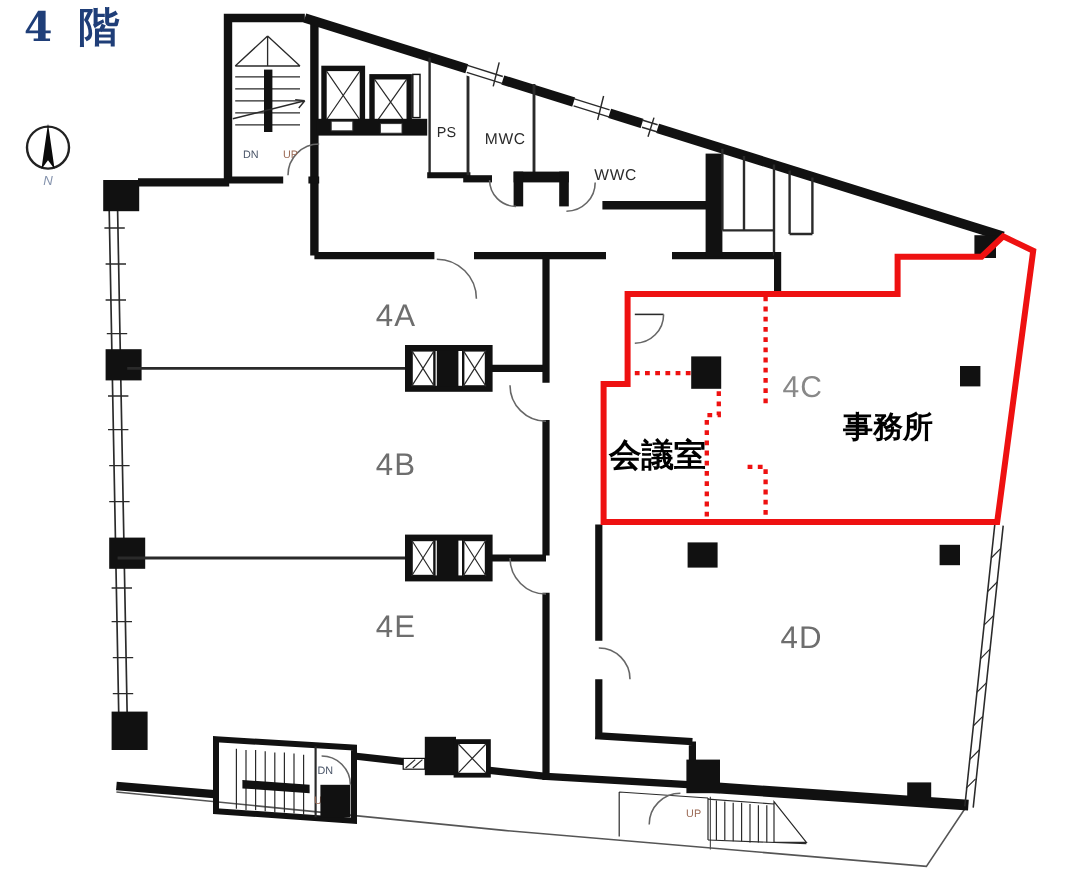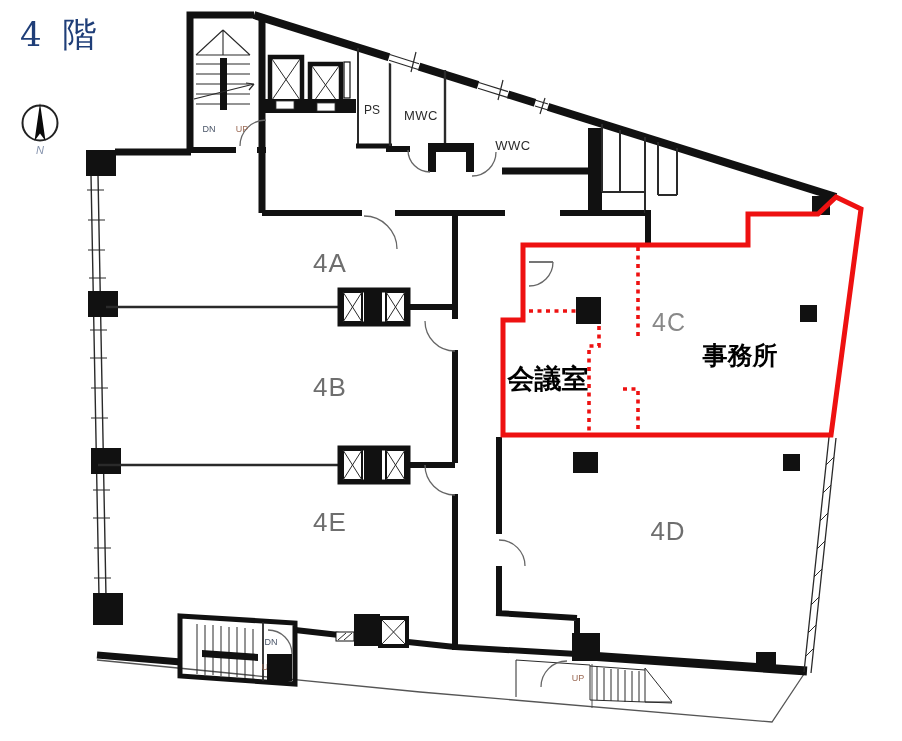--- a/index.html
+++ b/index.html
@@ -1,20 +1,20 @@
 <!DOCTYPE html>
 <html><head>
 <meta charset="utf-8">
 <style>
   html,body{margin:0;padding:0;background:#fff;}
   .stage{position:relative;width:902px;height:741px;background:#ffffff;overflow:hidden;
          font-family:"Liberation Sans",sans-serif;}
   .stage svg{position:absolute;left:0;top:0;}
-  .floor-title{position:absolute;left:20px;top:12px;font-family:"DejaVu Serif",serif;
-               font-weight:normal;font-size:34px;letter-spacing:5px;color:#1f3e78;}
+  .floor-title{position:absolute;left:20px;top:0;font-family:"DejaVu Serif",serif;
+               font-weight:bold;font-size:34px;letter-spacing:5px;color:#1f3e78;}
   text{font-family:"Liberation Sans",sans-serif;}
   .t-room{fill:#6e6e6e;font-size:26px;letter-spacing:1px;}
   .t-room-c{fill:#888888;font-size:25px;letter-spacing:1px;}
   .t-jp{font-family:"DejaVu Serif",serif;font-weight:bold;fill:#000;}
   .t-wc{fill:#2b2b2b;font-size:13px;letter-spacing:.5px;}
   .t-ps{fill:#2b2b2b;font-size:12px;}
   .t-dn{fill:#4a5568;font-size:9px;}
   .t-up{fill:#9b6a55;font-size:9px;}
   .t-n{fill:#8593ad;font-size:11px;font-style:italic;}
   .wall{stroke:#111;fill:none;}

